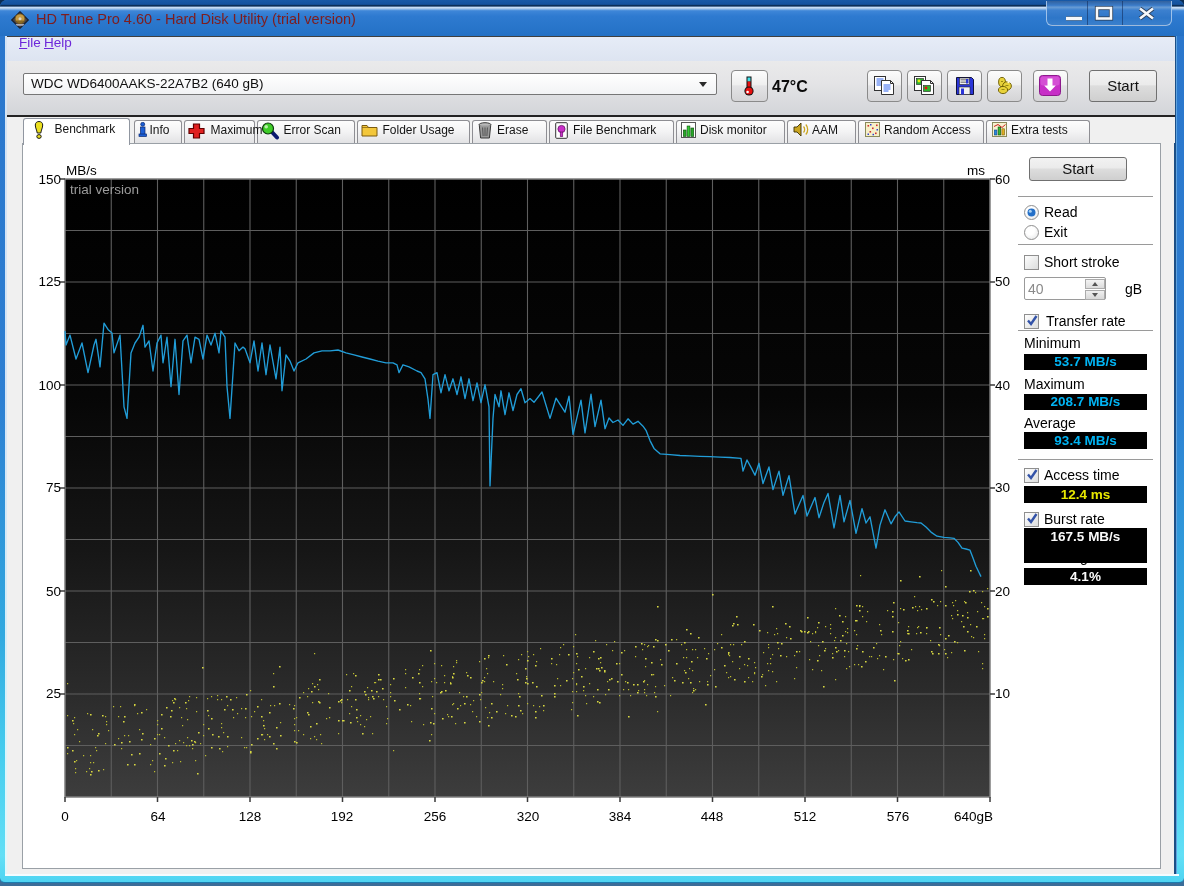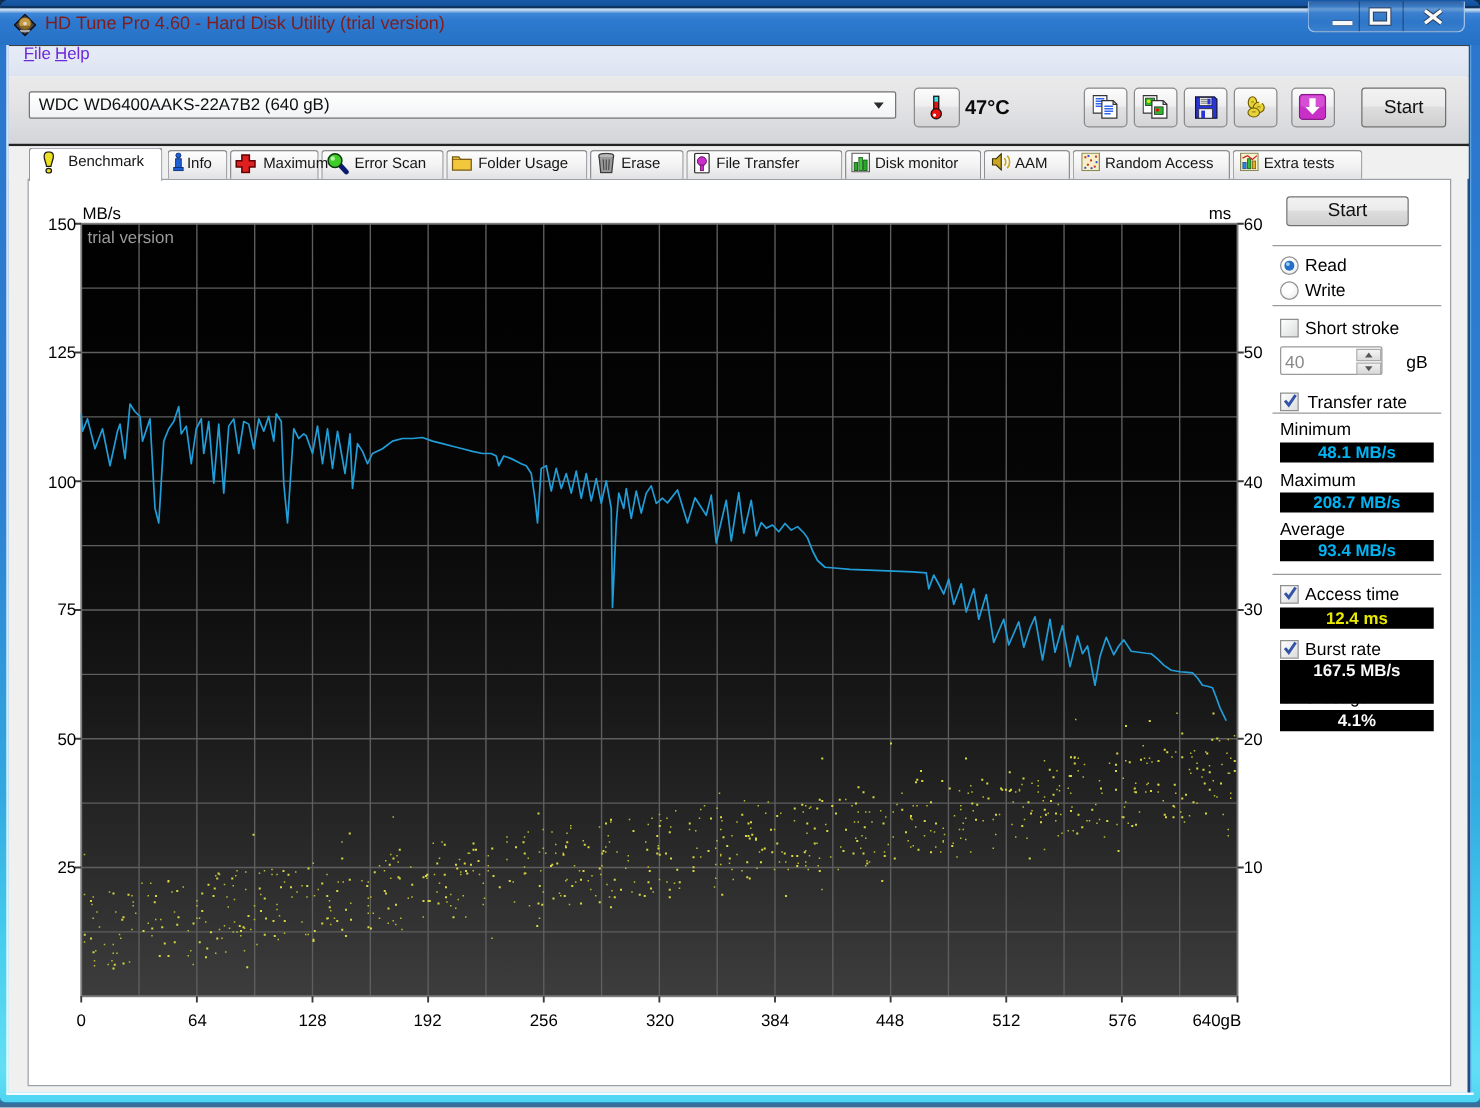--- a/index.html
+++ b/index.html
@@ -192,21 +192,21 @@
 <div class="abs tab" style="left:787px;width:69px"></div>
 <div class="abs tab" style="left:858px;width:125.5px"></div>
 <div class="abs tab" style="left:985.5px;width:104px"></div>
 <div class="abs tabactive"></div>
 <div class="abs tabtxt" style="left:54.5px;top:121.5px;z-index:7">Benchmark</div>
 <div class="abs tabtxt" style="left:149.5px;top:123px">Info</div>
 <div class="abs tabtxt" style="left:210.5px;top:123px">Maximum</div>
 <div class="abs tabtxt" style="left:283.5px;top:123px">Error Scan</div>
 <div class="abs tabtxt" style="left:382.5px;top:123px">Folder Usage</div>
 <div class="abs tabtxt" style="left:497px;top:123px">Erase</div>
-<div class="abs tabtxt" style="left:573px;top:123px">File Transfer</div>
+<div class="abs tabtxt" style="left:573px;top:123px">File Benchmark</div>
 <div class="abs tabtxt" style="left:700px;top:123px">Disk monitor</div>
 <div class="abs tabtxt" style="left:812px;top:123px">AAM</div>
 <div class="abs tabtxt" style="left:884px;top:123px">Random Access</div>
 <div class="abs tabtxt" style="left:1011px;top:123px">Extra tests</div>
 <svg class="abs" style="left:34px;top:120.5px;z-index:6" width="10" height="18" viewBox="0 0 10 18">
 <path d="M5 0.5c2.3 0 3.7 1.5 3.7 3.5 0 2.8-1.6 5.2-1.9 8H3.2C2.9 9.2 1.3 6.8 1.3 4 1.3 2 2.7 0.5 5 0.5z" fill="#ece020" stroke="#1a1a1a"></path>
 <ellipse cx="5" cy="15.5" rx="2.2" ry="1.9" fill="#ece020" stroke="#1a1a1a"></ellipse>
 </svg>
 <svg class="abs" style="left:137.5px;top:121.5px" width="10" height="16" viewBox="0 0 10 16">
 <rect x="2.5" y="5" width="4.5" height="8" fill="#1d5fd6" stroke="#0c2a70" stroke-width=".7"></rect>
@@ -273,37 +273,37 @@
 <div class="abs sep" style="top:244px;z-index:4"></div>
 <div class="abs sep" style="top:330px;z-index:4"></div>
 <div class="abs sep" style="top:459px;z-index:4"></div>
 <div class="abs radio" style="top:205px;z-index:4"></div>
 <svg class="abs" style="left:1024px;top:205px;z-index:5" width="15" height="15" viewBox="0 0 15 15">
 <circle cx="7.5" cy="7.5" r="4" fill="#2470c8"></circle>
     <circle cx="6.3" cy="6.2" r="1.5" fill="#a8d0f0"></circle>
   </svg>
 <div class="abs plabel" style="left:1044px;top:204px;z-index:4">Read</div>
 <div class="abs radio" style="top:225px;z-index:4"></div>
-<div class="abs plabel" style="left:1044px;top:224px;z-index:4">Write</div>
+<div class="abs plabel" style="left:1044px;top:224px;z-index:4">Exit</div>
 <div class="abs cb" style="top:255px;z-index:4"></div>
 <div class="abs plabel" style="left:1044px;top:254px;z-index:4">Short stroke</div>
 <div class="abs" style="left:1024px;top:277px;width:82px;height:23px;border:1px solid #9a9a9a;border-radius:2px;background:#fff;z-index:4"></div>
 <div class="abs" style="left:1028px;top:281px;font-size:14px;color:#8a8a8a;z-index:5">40</div>
 <div class="abs" style="left:1085px;top:278.5px;width:19.5px;height:10px;border:1px solid #ababab;background:linear-gradient(180deg,#f4f4f4,#dcdcdc);z-index:5"></div>
 <div class="abs" style="left:1085px;top:289.5px;width:19.5px;height:10px;border:1px solid #ababab;background:linear-gradient(180deg,#f0f0f0,#d8d8d8);z-index:5"></div>
 <div class="abs" style="left:1091.5px;top:282px;width:0;height:0;border-left:3.5px solid transparent;border-right:3.5px solid transparent;border-bottom:4px solid #555;z-index:6"></div>
 <div class="abs" style="left:1091.5px;top:293px;width:0;height:0;border-left:3.5px solid transparent;border-right:3.5px solid transparent;border-top:4px solid #555;z-index:6"></div>
 <div class="abs plabel" style="left:1125px;top:281px;z-index:4">gB</div>
 <div class="abs cb" style="top:314px;z-index:4"></div>
 <svg class="abs" style="left:1025px;top:313px;z-index:5" width="15" height="15" viewBox="0 0 15 15">
 <path d="M3 7.5l3 3.5 5.5-8" fill="none" stroke="#3353a8" stroke-width="2.4"></path>
   </svg>
 <div class="abs plabel" style="left:1046px;top:313px;z-index:4">Transfer rate</div>
 <div class="abs plabel" style="left:1024px;top:335px;z-index:4">Minimum</div>
-<div class="abs vbox" style="top:354px;height:16px;line-height:16px;z-index:4">48.1 MB/s</div>
+<div class="abs vbox" style="top:354px;height:16px;line-height:16px;z-index:4">53.7 MB/s</div>
 <div class="abs plabel" style="left:1024px;top:376px;z-index:4">Maximum</div>
 <div class="abs vbox" style="top:394px;height:16px;line-height:16px;z-index:4">208.7 MB/s</div>
 <div class="abs plabel" style="left:1024px;top:415px;z-index:4">Average</div>
 <div class="abs vbox" style="top:432px;height:17px;line-height:17px;z-index:4">93.4 MB/s</div>
 <div class="abs cb" style="top:468px;z-index:4"></div>
 <svg class="abs" style="left:1025px;top:467px;z-index:5" width="15" height="15" viewBox="0 0 15 15">
 <path d="M3 7.5l3 3.5 5.5-8" fill="none" stroke="#3353a8" stroke-width="2.4"></path>
   </svg>
 <div class="abs plabel" style="left:1044px;top:467px;z-index:4">Access time</div>
 <div class="abs vbox" style="top:486px;height:17px;line-height:17px;color:#e8e800;z-index:4">12.4 ms</div>

